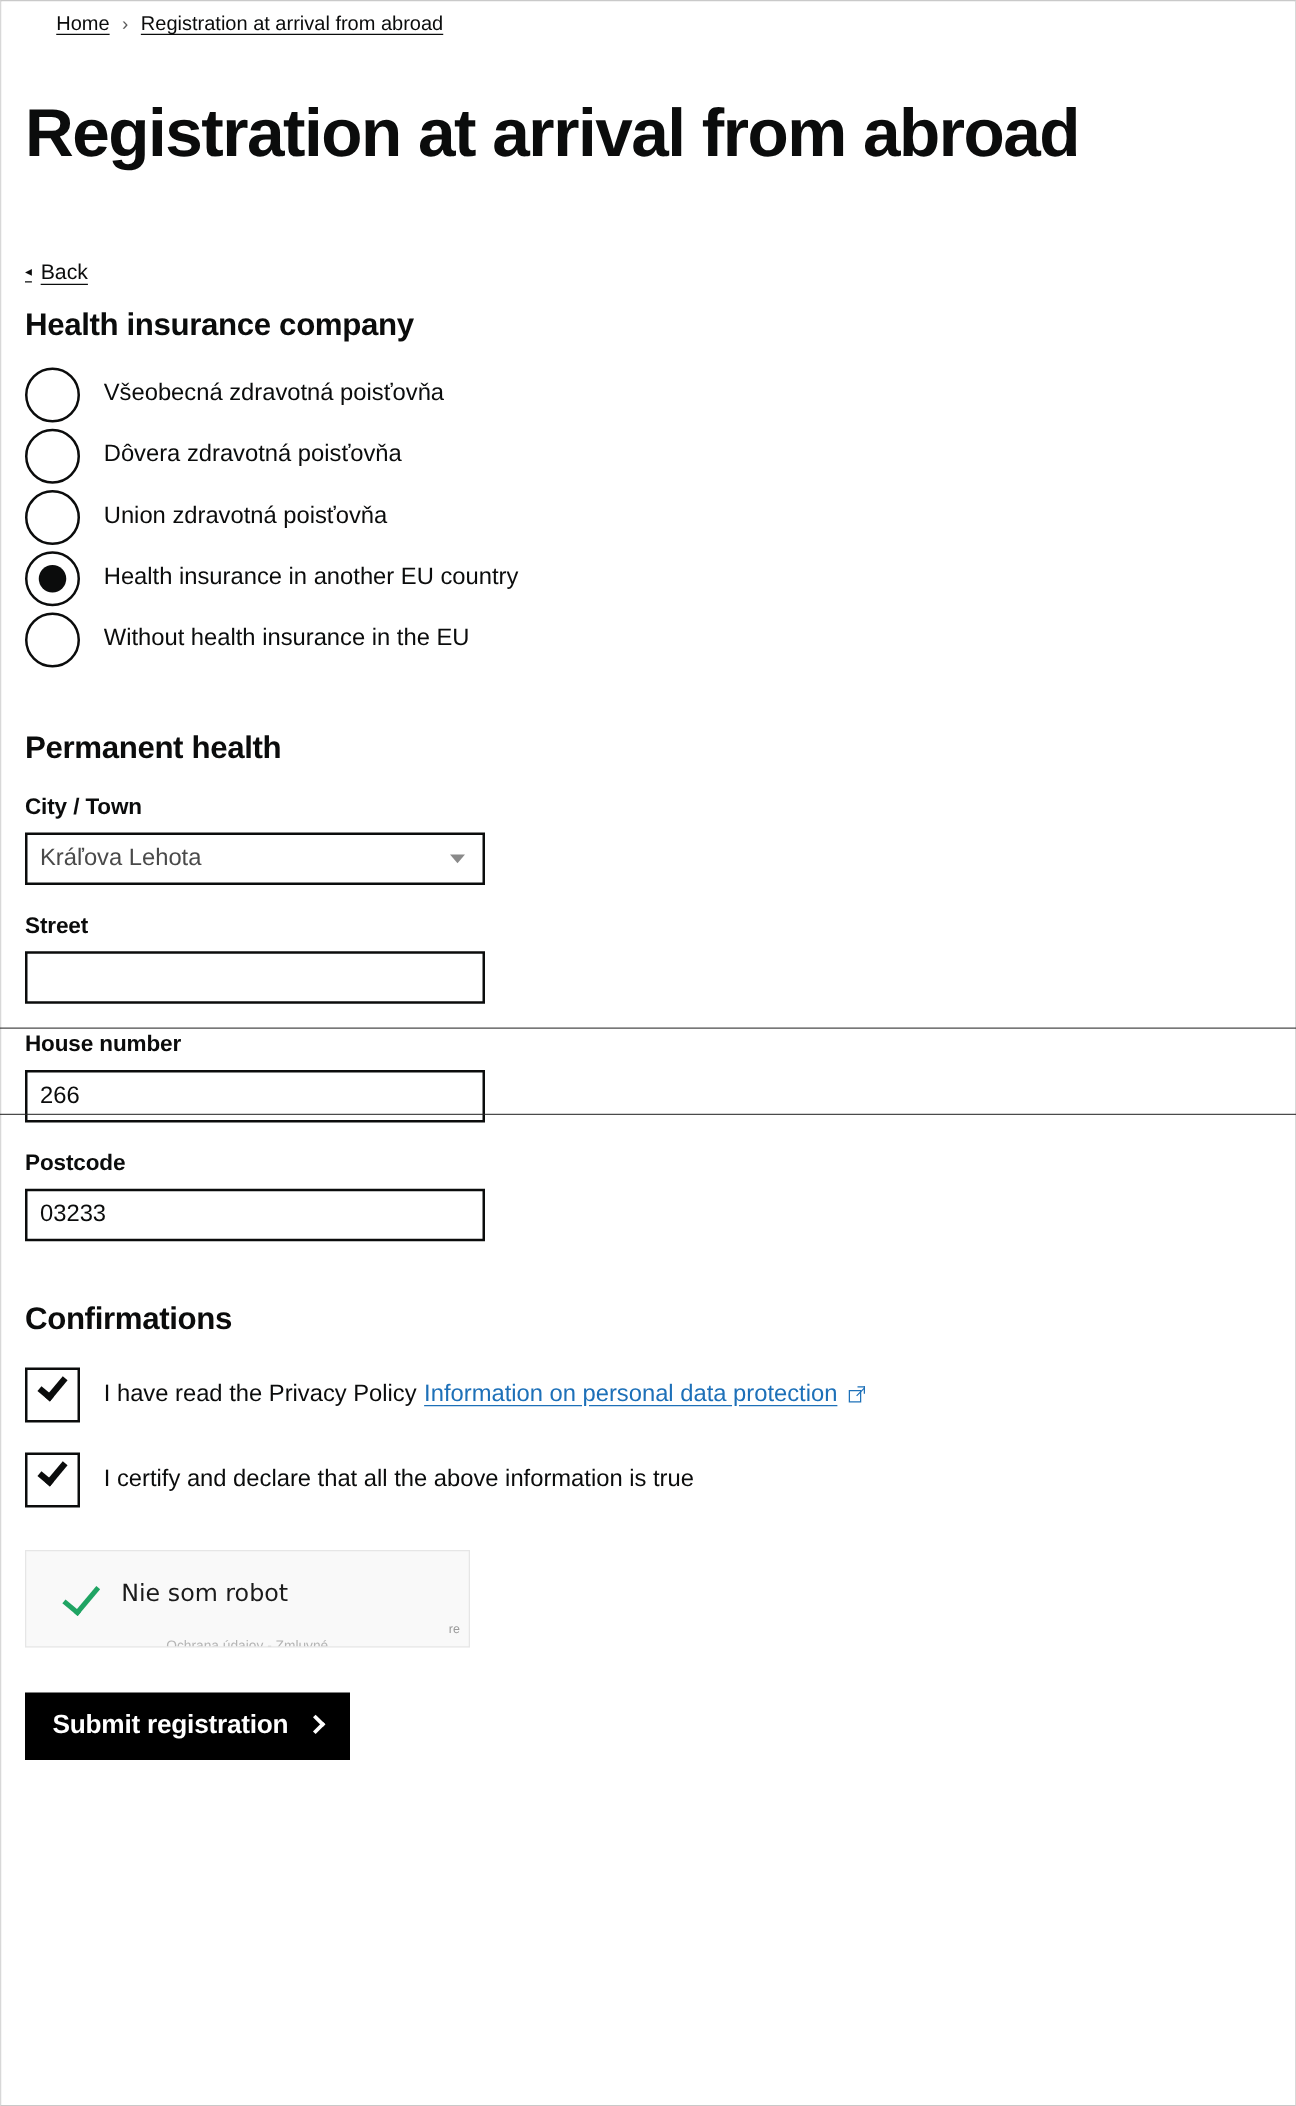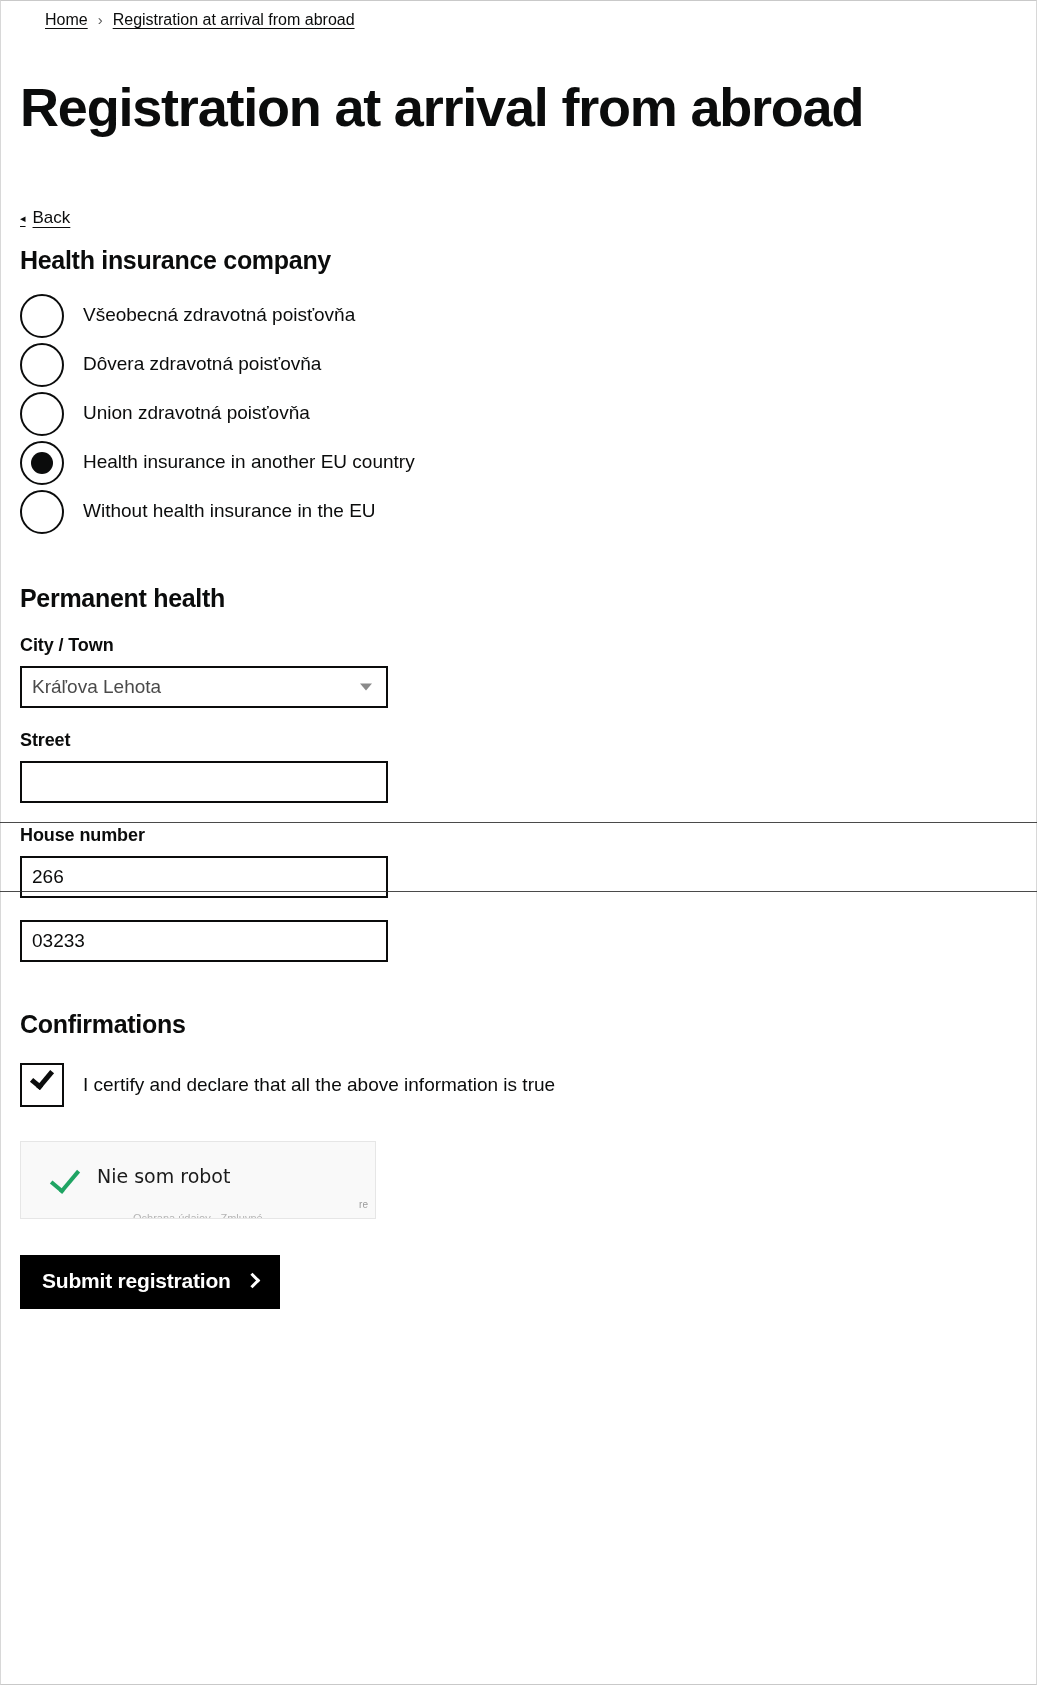--- a/index.html
+++ b/index.html
@@ -373,27 +373,41 @@
   </div>
 
   <div class="field">
     <label class="field-label">House number</label>
     <div class="field-control">
       <span class="value">266</span>
     </div>
   </div>
 
   <div class="field">
+    <label class="field-label">Postcode</label>
     <div class="field-control">
       <span class="value">03233</span>
     </div>
   </div>
 
   <h2 class="section-title spaced">Confirmations</h2>
 
+  <div class="check-row checked">
+    <span class="check-box">
+        <span class="tick"></span>
+      </span>
+    <span class="check-label">
+      <span class="lead">I have read the Privacy Policy</span>
+      <a class="policy-link">Information on personal data protection</a>
+      <span class="ext-icon">
+        <span class="box"></span>
+          <span class="arrow"></span>
+      </span>
+    </span>
+  </div>
 
   <div class="check-row checked">
     <span class="check-box">
         <span class="tick"></span>
       </span>
     <span class="check-label">I certify and declare that all the above information is true</span>
   </div>
 
   <div class="recaptcha">
     <div class="inner">

